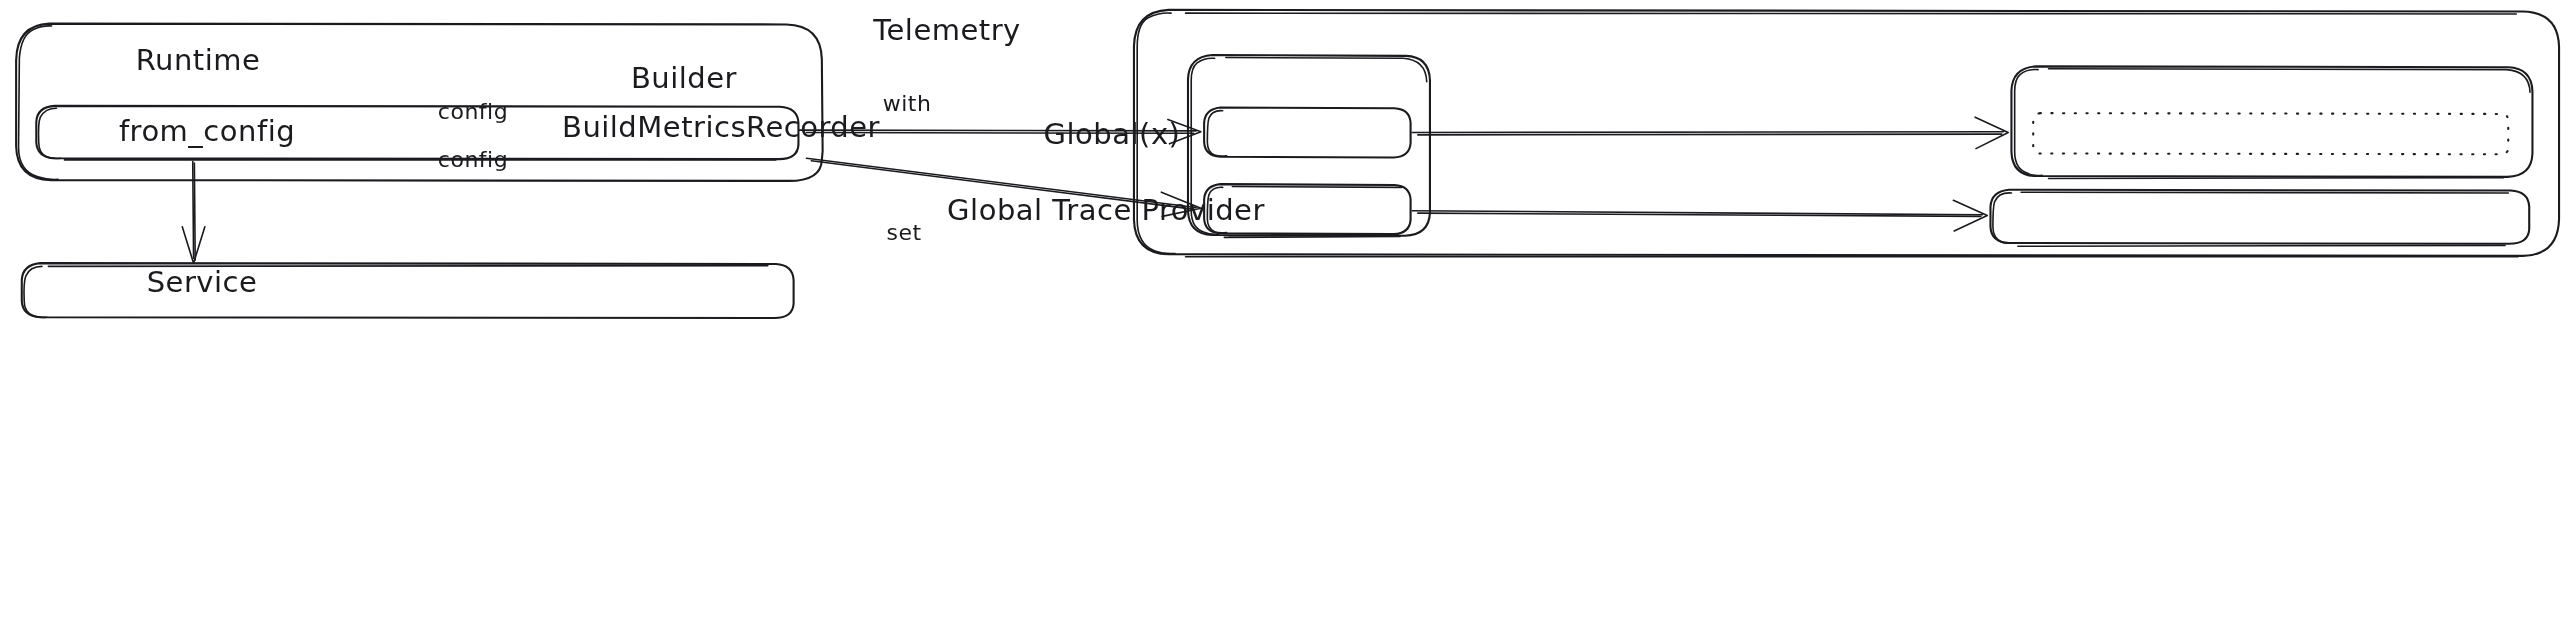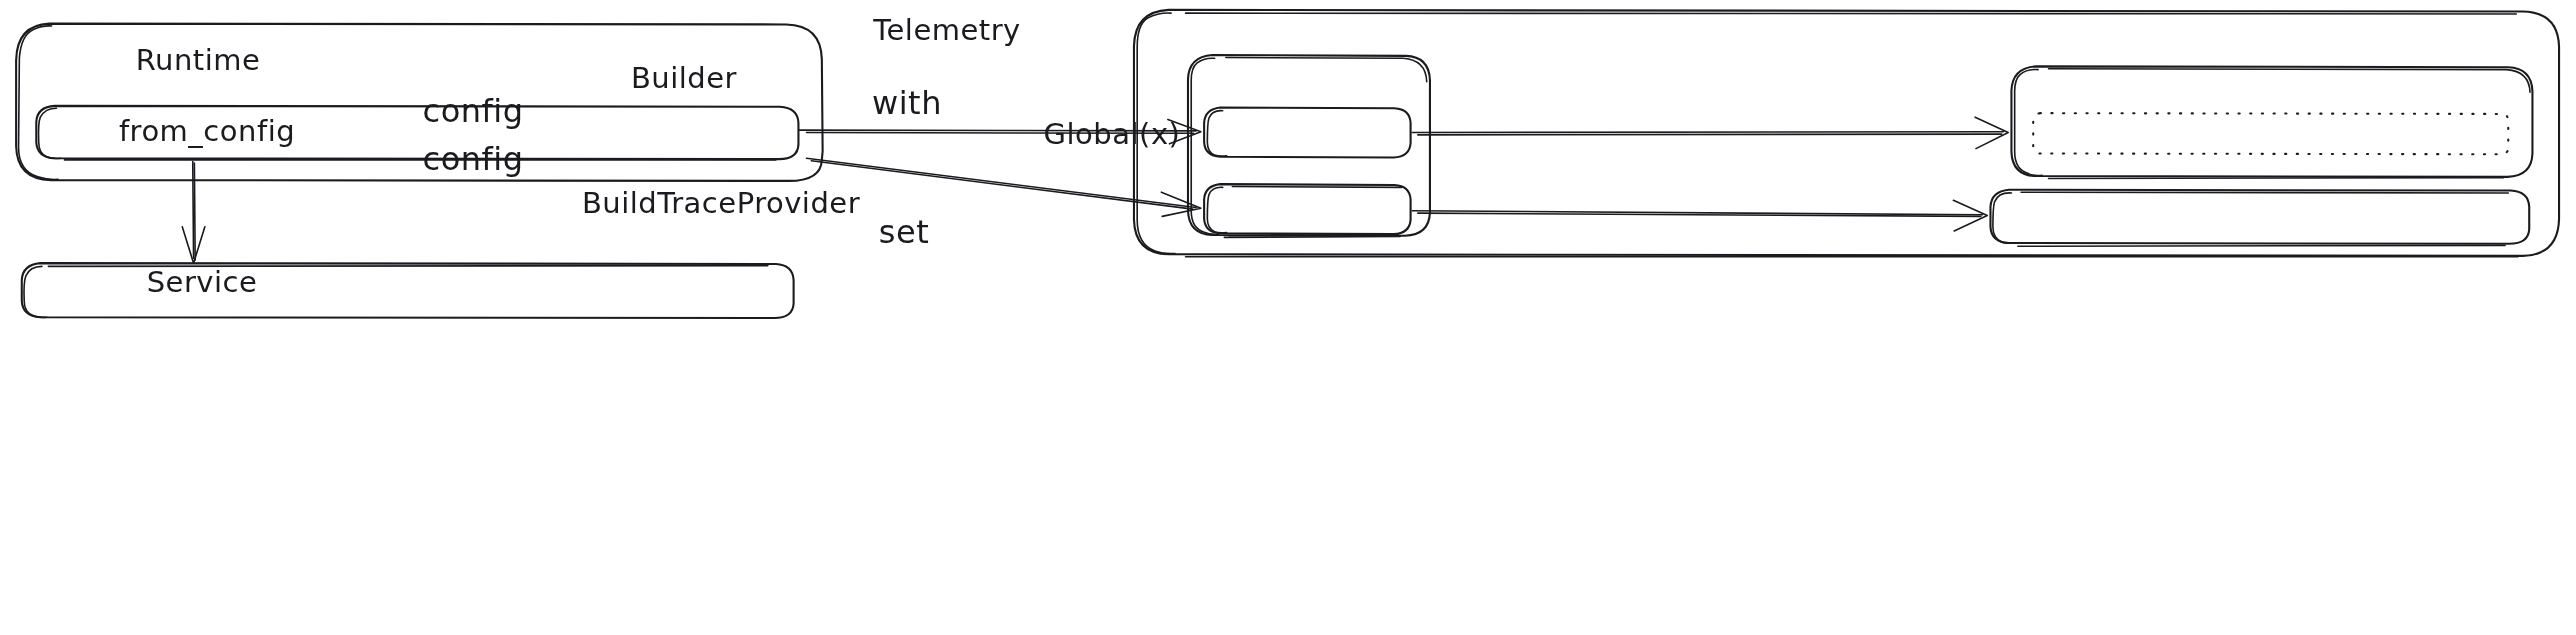--- a/index.html
+++ b/index.html
@@ -42,21 +42,21 @@
     position: absolute;
     color: #1b1b1f;
     font-family: "DejaVu Sans", sans-serif;
     white-space: nowrap;
     transform: translate(-50%, -50%);
     letter-spacing: 0.5px;
     pointer-events: none;
   }
   .lbl-title { font-size: 29px; margin-left: 28px; }
   .lbl-node  { font-size: 29px; }
-  .lbl-edge  { font-size: 32px; }
+  .lbl-edge  { font-size: 22px; }
 </style>
 </head>
 <body>
 
 <div id="canvas">
 
   <svg class="layer" viewBox="0 0 3194 788">
 
     <g>
       <path class="stroke stroke-2" d="M61 29 L975 30 Q1018 31 1019 73 L1020 187 L1019 198 Q1018 224 978 224 L63 223 Q21 222 20 181 L20 74 Q21 31 61 29 Z"></path>
@@ -156,26 +156,27 @@
   <div class="lbl lbl-node" style="left:198px; top:60px;">Runtime</div>
 
   <div class="lbl lbl-node" style="left:207px; top:131px;">from_config</div>
 
   <div class="lbl lbl-node" style="left:202px; top:282px;">Service</div>
 
   <div class="lbl lbl-title" style="left:919px; top:30px;">Telemetry</div>
 
   <div class="lbl lbl-node" style="left:684px; top:78px;">Builder</div>
 
+  <div class="lbl lbl-node" style="left:721px; top:127px;">BuildMetricsRecorder</div>
 
-  <div class="lbl lbl-node" style="left:721px; top:203px;">BuildTraceProvider</div>
 
 
   <div class="lbl lbl-node" style="left:1112px; top:134px;">Global(x)</div>
 
+  <div class="lbl lbl-node" style="left:1106px; top:210px;">Global Trace Provider</div>
 
   <div class="lbl lbl-edge" style="left:473px; top:111px;">config</div>
 
   <div class="lbl lbl-edge" style="left:473px; top:159px;">config</div>
 
 
   <div class="lbl lbl-edge" style="left:907px; top:103px;">with</div>
 
   <div class="lbl lbl-edge" style="left:904px; top:196px;margin-top:36px;">set</div>
 

